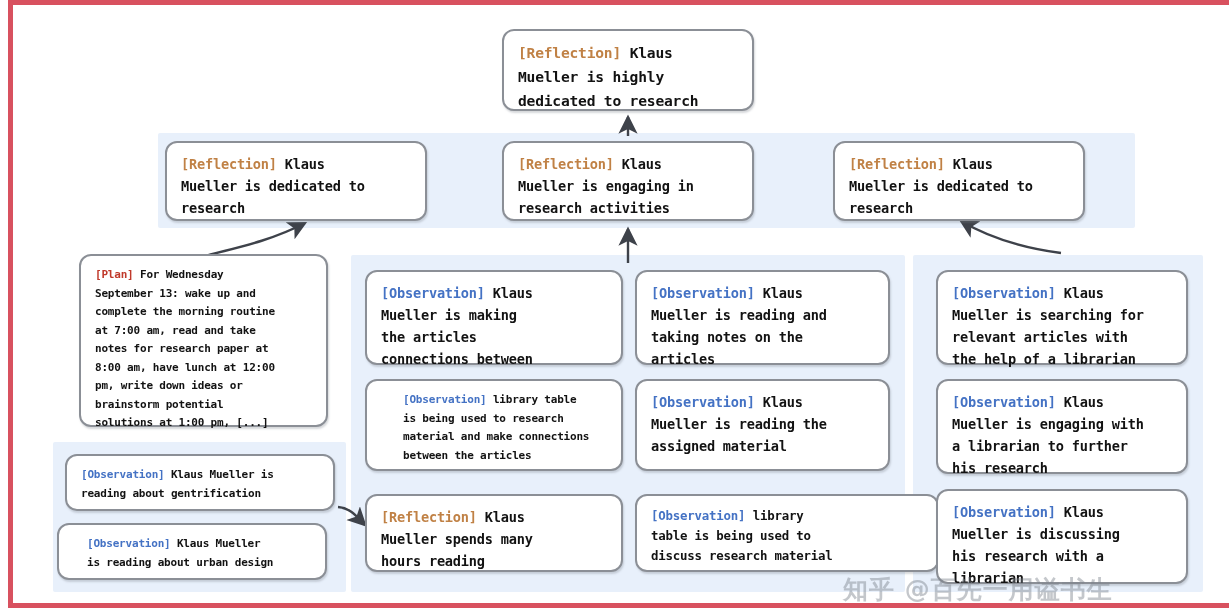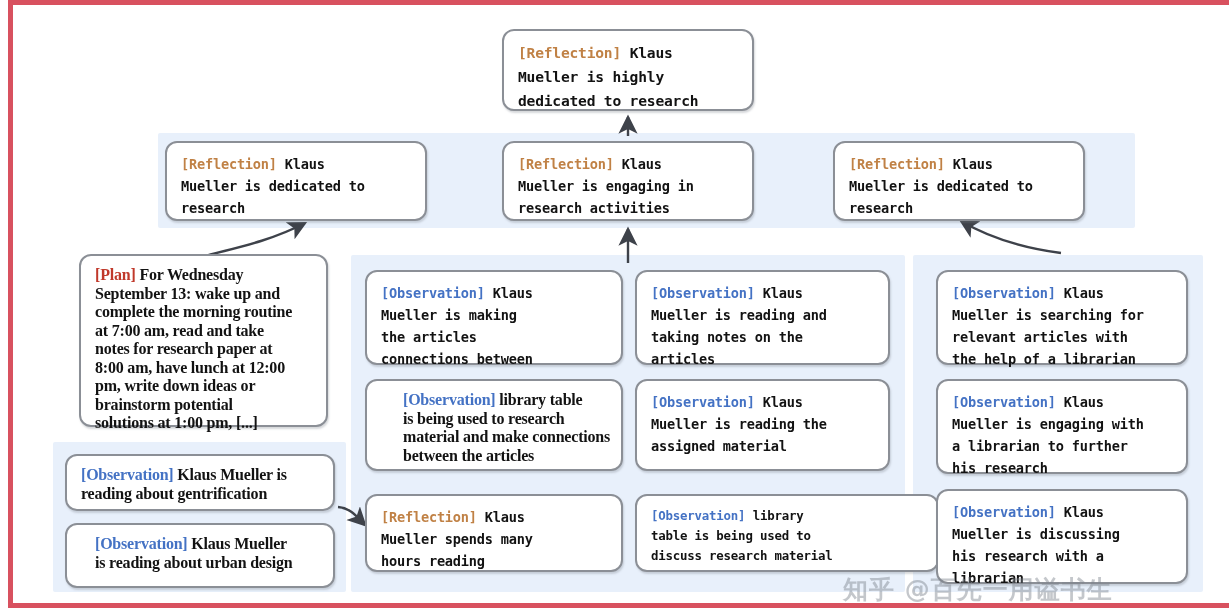--- a/index.html
+++ b/index.html
@@ -43,32 +43,32 @@
     letter-spacing: -0.2px;
   }
   .node .line { display: block; white-space: pre; }
   .tag-reflection { color: #c08145; }
   .tag-observation { color: #4472c4; }
   .tag-plan { color: #c0392b; }
 
   .fs15 { font-size: 14.6px; line-height: 24px; }
   .fs14 { font-size: 13.6px; line-height: 22px; }
   .fs13 { font-size: 12.4px; line-height: 20px; }
-  .fs12 { font-size: 16px; line-height: 18.5px; font-family: Liberation Serif, serif; }
+  .fs12 { font-size: 11px; line-height: 18.5px; }
 
   
   #node-top-reflection     { left: 489px; top: 24px;  width: 252px; height: 82px; }
   #node-ref-left           { left: 152px; top: 136px; width: 262px; height: 80px; }
   #node-ref-mid            { left: 489px; top: 136px; width: 252px; height: 80px; }
   #node-ref-right          { left: 820px; top: 136px; width: 252px; height: 80px; }
 
   #node-plan               { left: 66px;  top: 249px; width: 249px; height: 173px; }
 
   #node-obs-left-1         { left: 52px;  top: 449px; width: 270px; height: 57px; }
-  #node-obs-left-2         { left: 52px;  top: 518px; width: 270px; height: 65px; padding-left: 28px; }
+  #node-obs-left-2         { left: 44px;  top: 518px; width: 270px; height: 57px; padding-left: 28px; }
 
   #node-obs-c1-1           { left: 352px; top: 265px; width: 258px; height: 95px; }
   #node-obs-c1-2           { left: 352px; top: 374px; width: 258px; height: 92px; padding-left: 36px; }
   #node-ref-c1-3           { left: 352px; top: 489px; width: 258px; height: 78px; }
 
   #node-obs-c2-1           { left: 622px; top: 265px; width: 255px; height: 95px; }
   #node-obs-c2-2           { left: 622px; top: 374px; width: 255px; height: 92px; }
   #node-obs-c2-3           { left: 622px; top: 489px; width: 304px; height: 78px; }
 
   #node-obs-c3-1           { left: 923px; top: 265px; width: 252px; height: 95px; }

